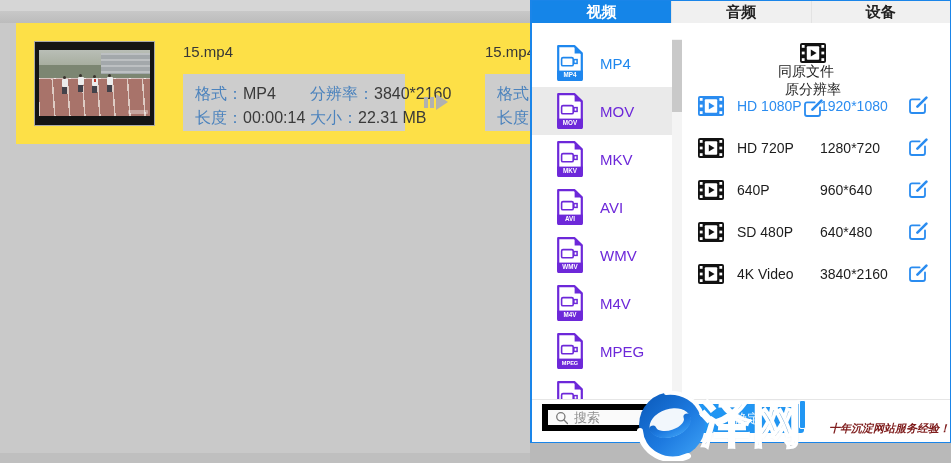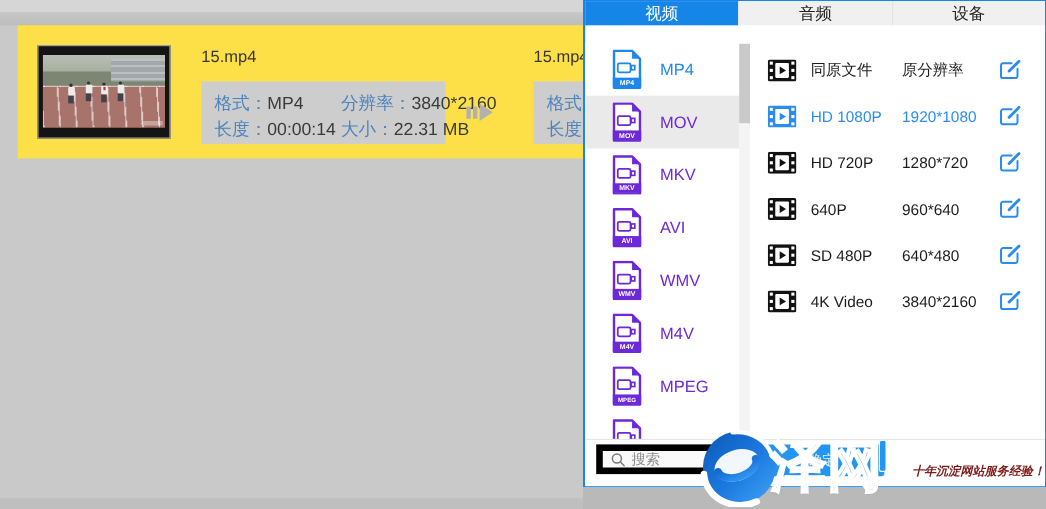--- a/index.html
+++ b/index.html
@@ -44,38 +44,38 @@
   .c21 { left:12px;  top:34px; } .c22 { left:127px; top:34px; }
   .info-label { color:#4c83bd; } .info-value { color:#3a3a3a; }
 
   .ff-arrow { left:408px; top:71px; display:flex; align-items:center; gap:2px; }
   .ff-bar { width:4px; height:11px; background:#b1b1b1; }
   .ff-tri { width:0; height:0; border-left:12px solid #b1b1b1; border-top:8px solid transparent; border-bottom:8px solid transparent; }
 
   
   .popup { left:530px; top:0; width:421px; height:443px; background:#fff;
            border:1px solid #1a85e9; border-left-width:2px; border-bottom-width:2px; z-index:2; }
-  .tabs { display:flex; height:22px; }
+  .tabs { display:flex; height:22px;font-weight:bold; }
   .tab { display:flex; align-items:center; justify-content:center; font-size:15px; cursor:default; }
   .tab.active { width:139px; background:#1585e8; color:#fff; }
   .tab.plain  { flex:1; background:#f0f0f0; color:#222; border-left:1px solid #e3e3e3; }
 
   .fmt-list { left:0; top:38px; width:140px; height:360px; overflow:hidden; background:#fff; }
   .fmt-item { height:48px; display:flex; align-items:center; padding-left:24px; gap:16px; color:#6d28d9; }
   .fmt-item.selected { color:#1e87ee; }
   .fmt-item.hover { background:#eaeaea; }
   .fmt-label { font-size:15px; }
   .fmt-icon { flex:0 0 auto; }
 
   .fmt-scrollbar { left:140px; top:38px; width:10px; height:360px; background:#f4f4f4; }
   .fmt-scroll-thumb { left:0; top:1px; width:10px; height:72px; background:#c9c9c9; position:absolute; }
 
   .profiles { left:150px; top:38px; right:0; height:360px; background:#fff; }
   .profile-row { height:42px; display:flex; align-items:center; padding:0 22px 0 16px; color:#1c1c1c; }
-  .profile-row:first-child { margin-top:4px; }
+  .profile-row:first-child { margin-top:4px;flex-direction:column; }
   .profile-row .p-icon { color:#111; flex:0 0 auto; }
   .profile-row .p-name { margin-left:13px; width:83px; font-size:14px; }
   .profile-row .p-res  { flex:1; font-size:14px; }
   .profile-row .p-edit { color:#2a8cf0; flex:0 0 auto; cursor:pointer; }
   .profile-row.selected, .profile-row.selected .p-icon { color:#2a8cf0; }
 
   .popup-bottom { left:0; top:398px; width:100%; height:43px; background:#fff; border-top:1px solid #e6e6e6; }
   .search-box { left:10px; top:4px; width:130px; height:27px; background:#fafafa; border:6px solid #000000;
                 display:flex; align-items:center; gap:5px; padding-left:7px; }
   .search-box input { border:none; outline:none; background:transparent; width:92px; font-size:13px; color:#555;

